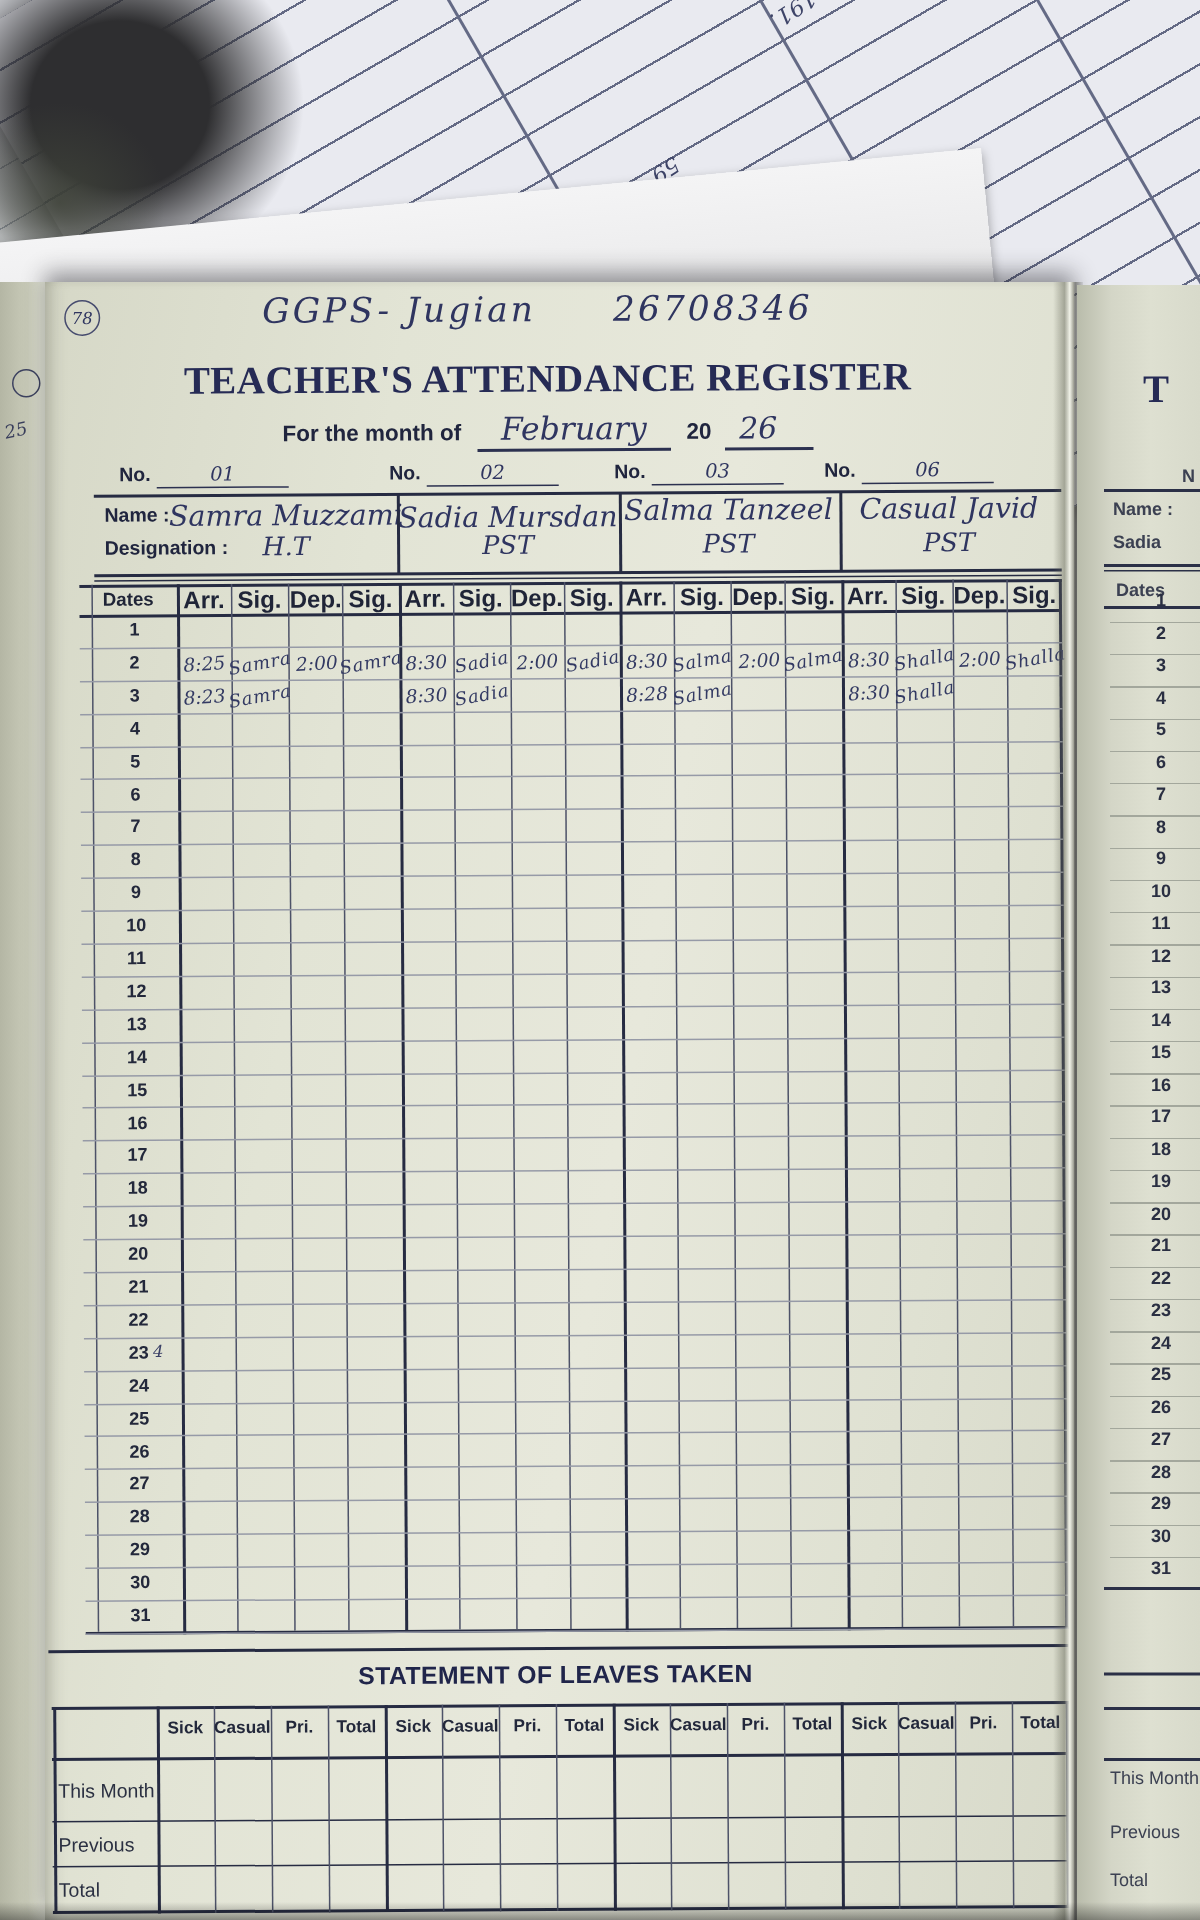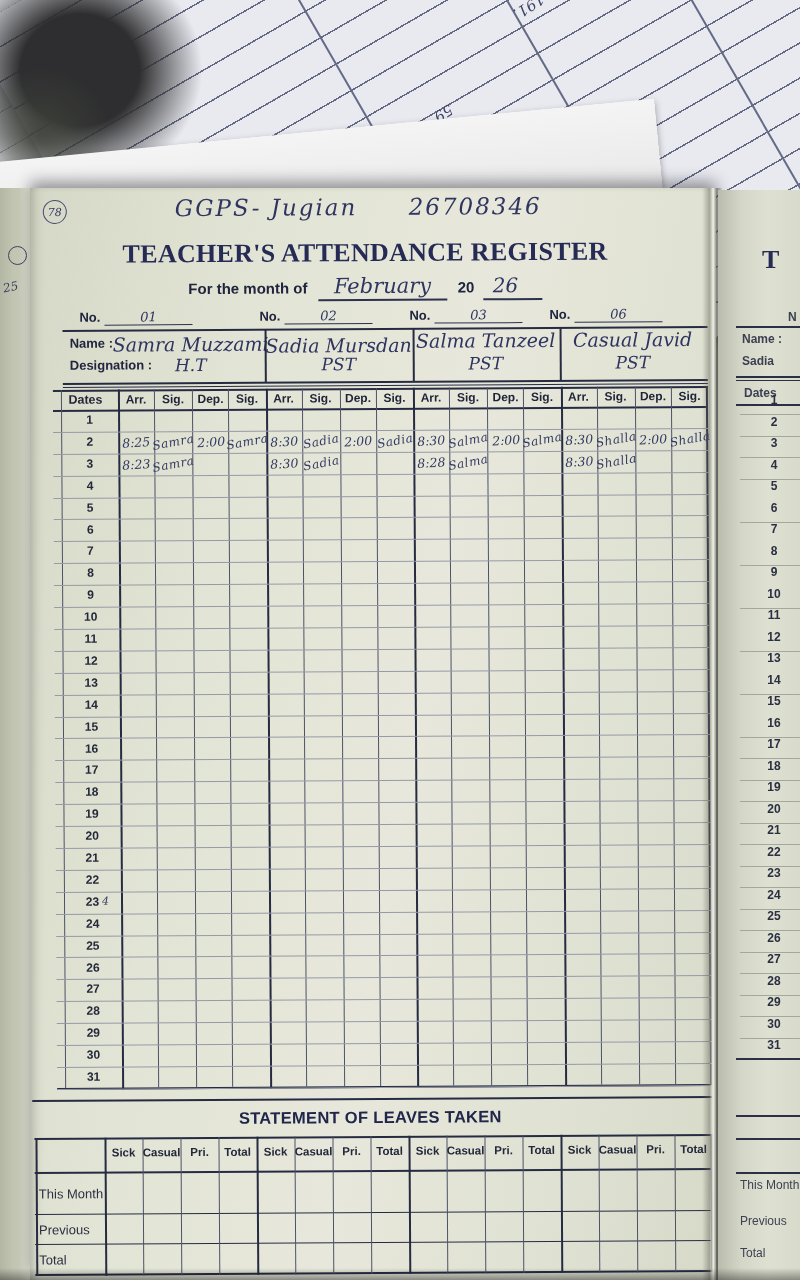--- a/index.html
+++ b/index.html
@@ -66,21 +66,21 @@
   .fld-label{position:absolute;left:42px;font-weight:700;font-size:13px;color:#20253e;}
   .nm{position:absolute;transform:translateX(-50%);white-space:nowrap;font-size:19px;}
   .dg{position:absolute;transform:translateX(-50%);white-space:nowrap;font-size:17px;}
   .nb-vl{position:absolute;top:141px;height:53px;width:1.5px;background:#262b42;}
 
   
   #att{position:absolute;left:25px;top:200px;width:655px;height:700px;}
   .vl1{position:absolute;top:0;bottom:2px;width:1px;background:#4d5268;}
   .vl2{position:absolute;top:0;bottom:0;width:2px;background:#262b42;}
   .hl{position:absolute;left:0;right:0;background:#262b42;}
-  .th{position:absolute;transform:translateX(-50%);font-weight:700;font-size:12px;color:#1f2437;white-space:nowrap;top:3px;}
+  .th{position:absolute;transform:translateX(-50%);font-weight:700;font-size:16px;color:#1f2437;white-space:nowrap;top:3px;}
   .thd{position:absolute;left:0;width:65px;text-align:center;font-weight:700;font-size:12.5px;color:#1f2437;top:3px;}
   .row{position:absolute;left:0;right:0;height:21.9px;border-bottom:1px solid #969aa7;}
   .dnum{position:absolute;left:8px;width:57px;top:0;line-height:21.9px;text-align:center;
         font-weight:700;font-size:12px;color:#23283b;}
   .time{position:absolute;transform:translate(-50%,-50%) rotate(-3deg);font:italic 12.5px "DejaVu Serif",serif;color:#333a63;white-space:nowrap;}
   .sig{position:absolute;transform:translate(-50%,-50%) rotate(-10deg);font:italic 12px "DejaVu Serif",serif;color:#333a63;letter-spacing:.5px;white-space:nowrap;}
   .hw-mark{position:absolute;font:italic 11px "DejaVu Serif",serif;color:#3a4066;}
 
   
   .stmt-title{position:absolute;left:0;right:10px;top:920px;text-align:center;

